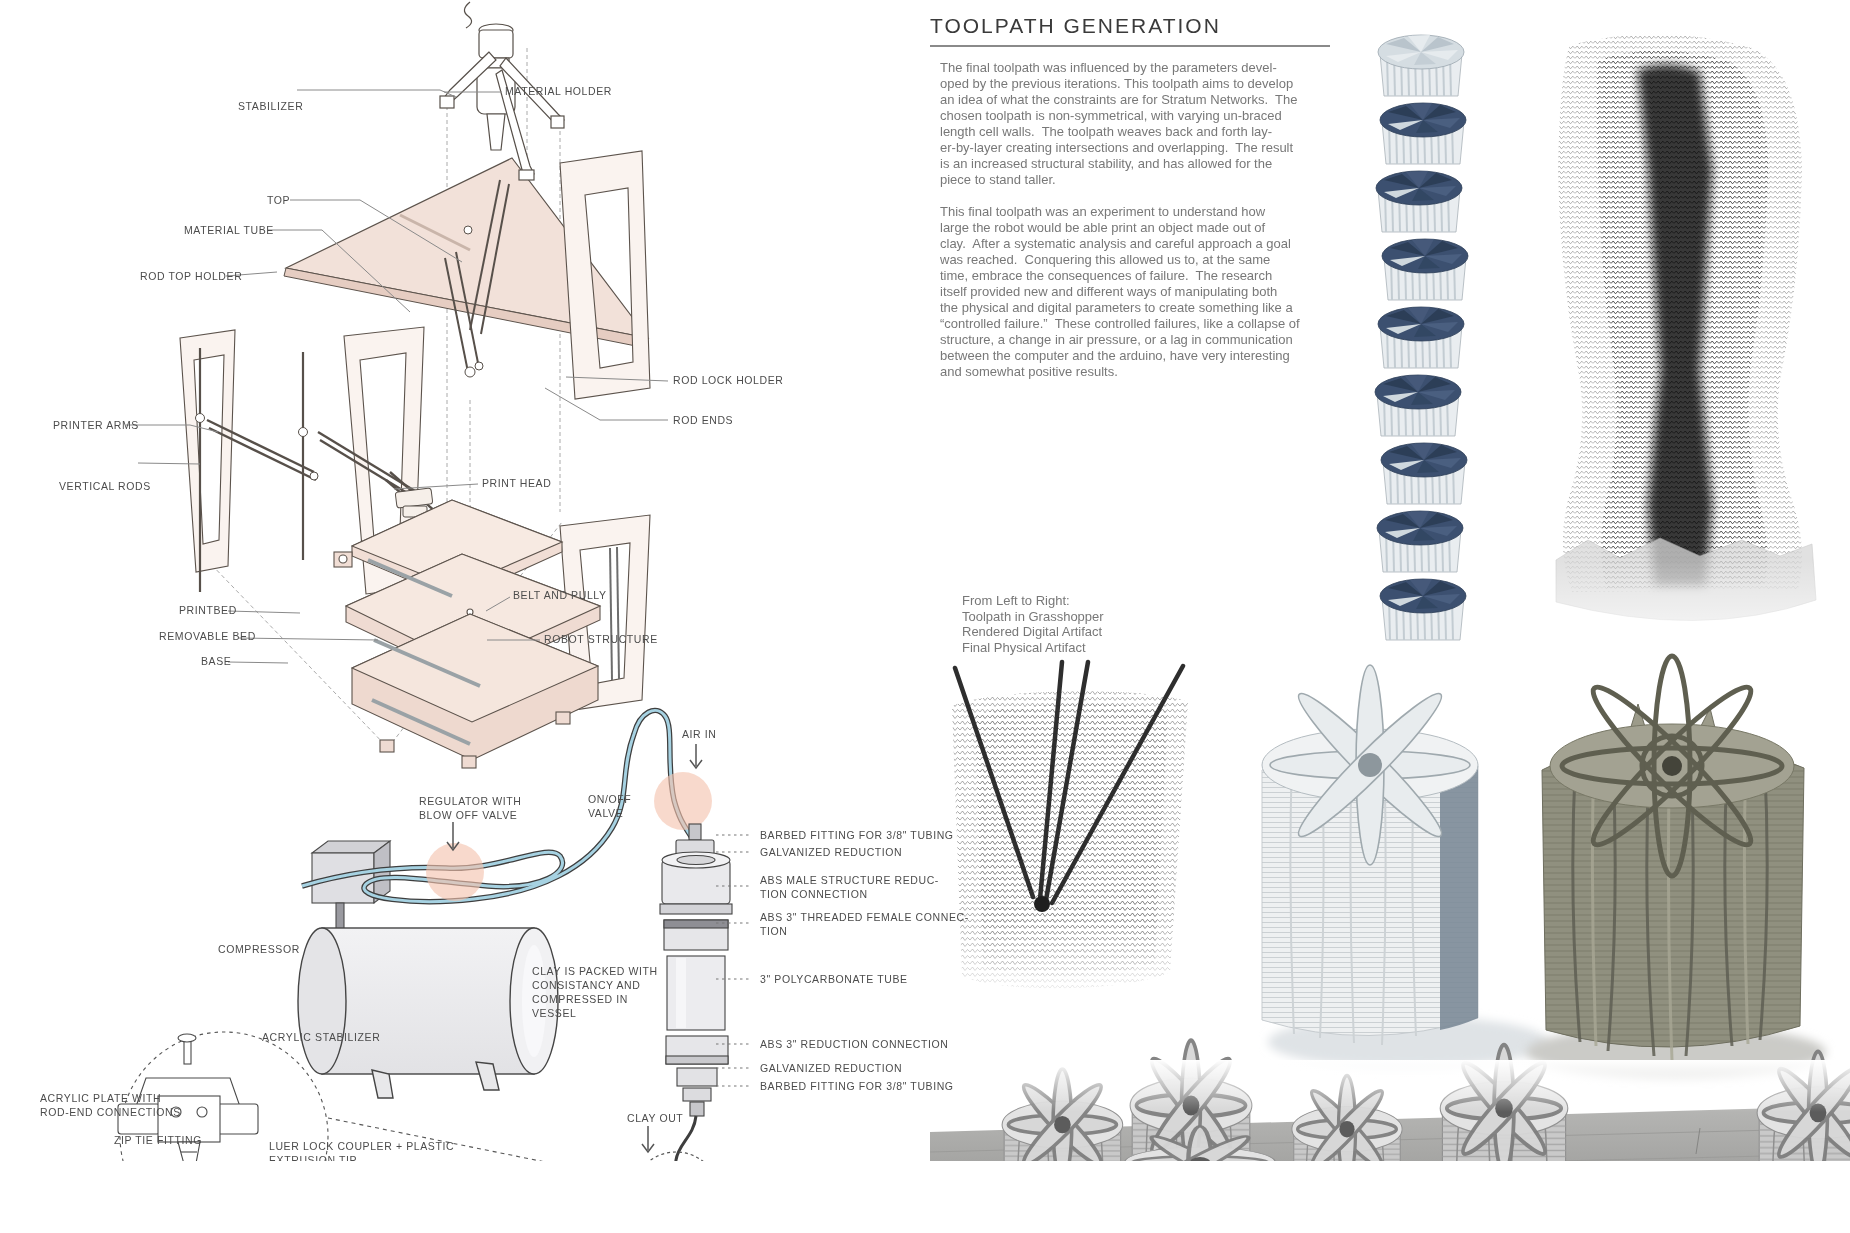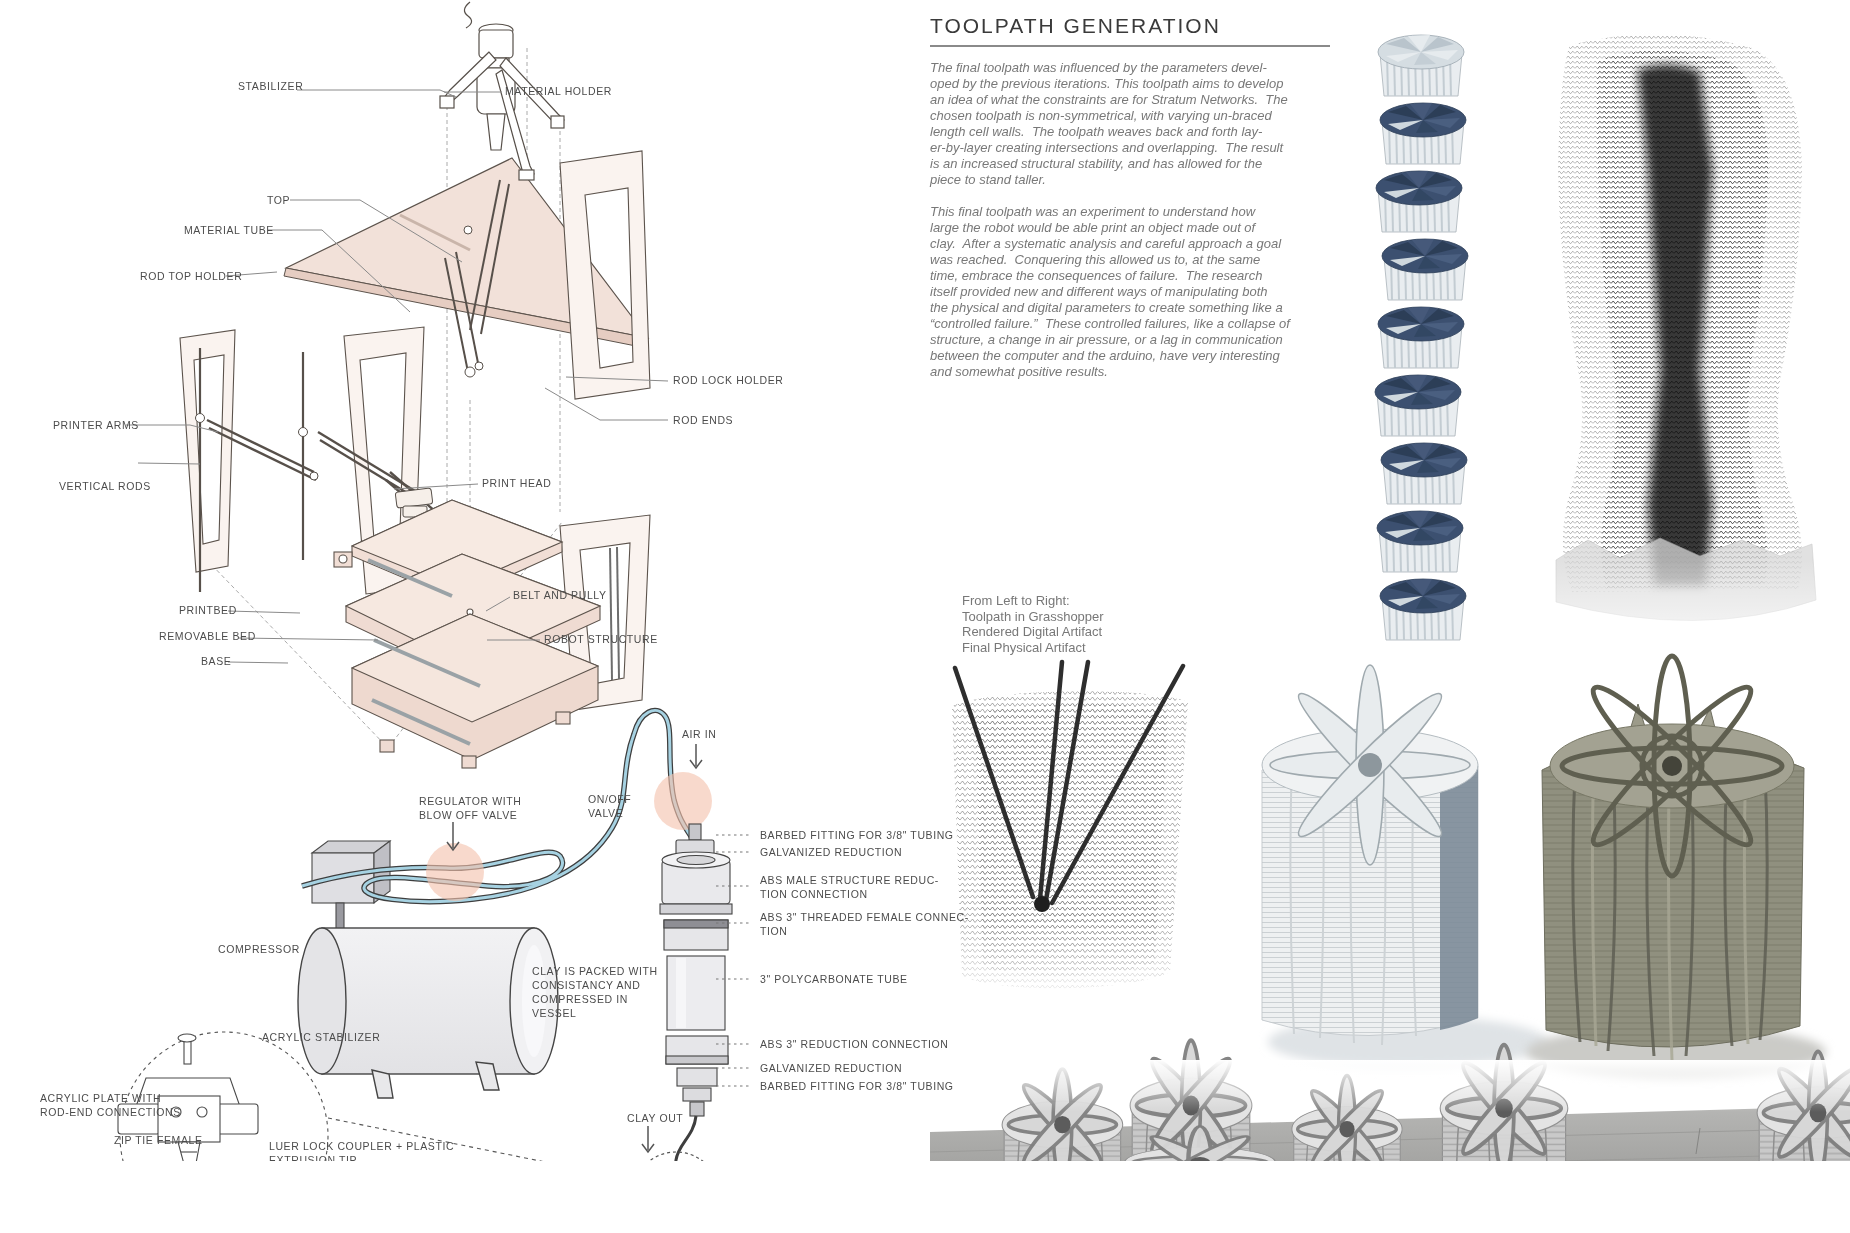--- a/index.html
+++ b/index.html
@@ -4,21 +4,21 @@
 <style>
   html,body{margin:0;padding:0;background:#ffffff;}
   .board{position:relative;width:1850px;height:1161px;background:#ffffff;overflow:hidden;
          font-family:"Liberation Sans", sans-serif;}
   svg{position:absolute;display:block;}
   .lbl{position:absolute;font-size:10.5px;letter-spacing:.6px;color:#4c4c4c;
        white-space:pre;line-height:1.32;font-weight:400;}
   .textcol{position:absolute;left:930px;top:14px;width:430px;color:#6e6e6e;}
   .title{font-size:21px;letter-spacing:2px;color:#3a3a3a;font-weight:500;
          padding-bottom:7px;border-bottom:2px solid #8a8a8a;width:400px;}
-  .para{white-space:pre;font-size:13px;line-height:16px;margin:0 0 16px 0;color:#787878;font-style:italic;}
+  .para{white-space:pre;font-size:13px;line-height:16px;margin:0 0 16px 10px;color:#787878;}
   .para:first-of-type{margin-top:13px;}
   .caption{position:absolute;left:930px;top:593px;white-space:pre;font-size:13px;
            line-height:15.5px;color:#787878;margin-left:32px;}
 </style>
 </head>
 <body>
 
 <div class="board">
 
   <svg width="930" height="1233" viewBox="0 0 930 1233" style="left:0;top:0">
@@ -468,21 +468,21 @@
 “controlled failure.”  These controlled failures, like a collapse of
 structure, a change in air pressure, or a lag in communication
 between the computer and the arduino, have very interesting
 and somewhat positive results.</p>
   </div>
   <div class="caption">From Left to Right:
 Toolpath in Grasshopper
 Rendered Digital Artifact
 Final Physical Artifact</div>
 
-  <div class="lbl" style="left:238px;top:80px">STABILIZER</div>
+  <div class="lbl" style="left:238px;top:100px">STABILIZER</div>
   <div class="lbl" style="left:505px;top:85px">MATERIAL HOLDER</div>
   <div class="lbl" style="left:267px;top:194px">TOP</div>
   <div class="lbl" style="left:184px;top:224px">MATERIAL TUBE</div>
   <div class="lbl" style="left:140px;top:270px">ROD TOP HOLDER</div>
   <div class="lbl" style="left:673px;top:374px">ROD LOCK HOLDER</div>
   <div class="lbl" style="left:673px;top:414px">ROD ENDS</div>
   <div class="lbl" style="left:53px;top:419px">PRINTER ARMS</div>
   <div class="lbl" style="left:59px;top:480px">VERTICAL RODS</div>
   <div class="lbl" style="left:482px;top:477px">PRINT HEAD</div>
   <div class="lbl" style="left:513px;top:589px">BELT AND PULLY</div>
@@ -497,21 +497,21 @@
   <div class="lbl" style="left:588px;top:793px">ON/OFF
 VALVE</div>
   <div class="lbl" style="left:218px;top:943px">COMPRESSOR</div>
   <div class="lbl" style="left:532px;top:965px">CLAY IS PACKED WITH
 CONSISTANCY AND
 COMPRESSED IN
 VESSEL</div>
   <div class="lbl" style="left:262px;top:1031px">ACRYLIC STABILIZER</div>
   <div class="lbl" style="left:40px;top:1092px">ACRYLIC PLATE WITH
 ROD-END CONNECTIONS</div>
-  <div class="lbl" style="left:114px;top:1134px">ZIP TIE FEMALE</div>
+  <div class="lbl" style="left:114px;top:1134px">ZIP TIE FITTING</div>
   <div class="lbl" style="left:269px;top:1140px">LUER LOCK COUPLER + PLASTIC
 EXTRUSION TIP</div>
   <div class="lbl" style="left:627px;top:1112px">CLAY OUT</div>
   <div class="lbl" style="left:759px;top:1166px">TOOLHOLDER</div>
 
   <div class="lbl" style="left:760px;top:829px">BARBED FITTING FOR 3/8" TUBING</div>
   <div class="lbl" style="left:760px;top:846px">GALVANIZED REDUCTION</div>
   <div class="lbl" style="left:760px;top:874px">ABS MALE STRUCTURE REDUC-
 TION CONNECTION</div>
   <div class="lbl" style="left:760px;top:911px">ABS 3" THREADED FEMALE CONNEC-

